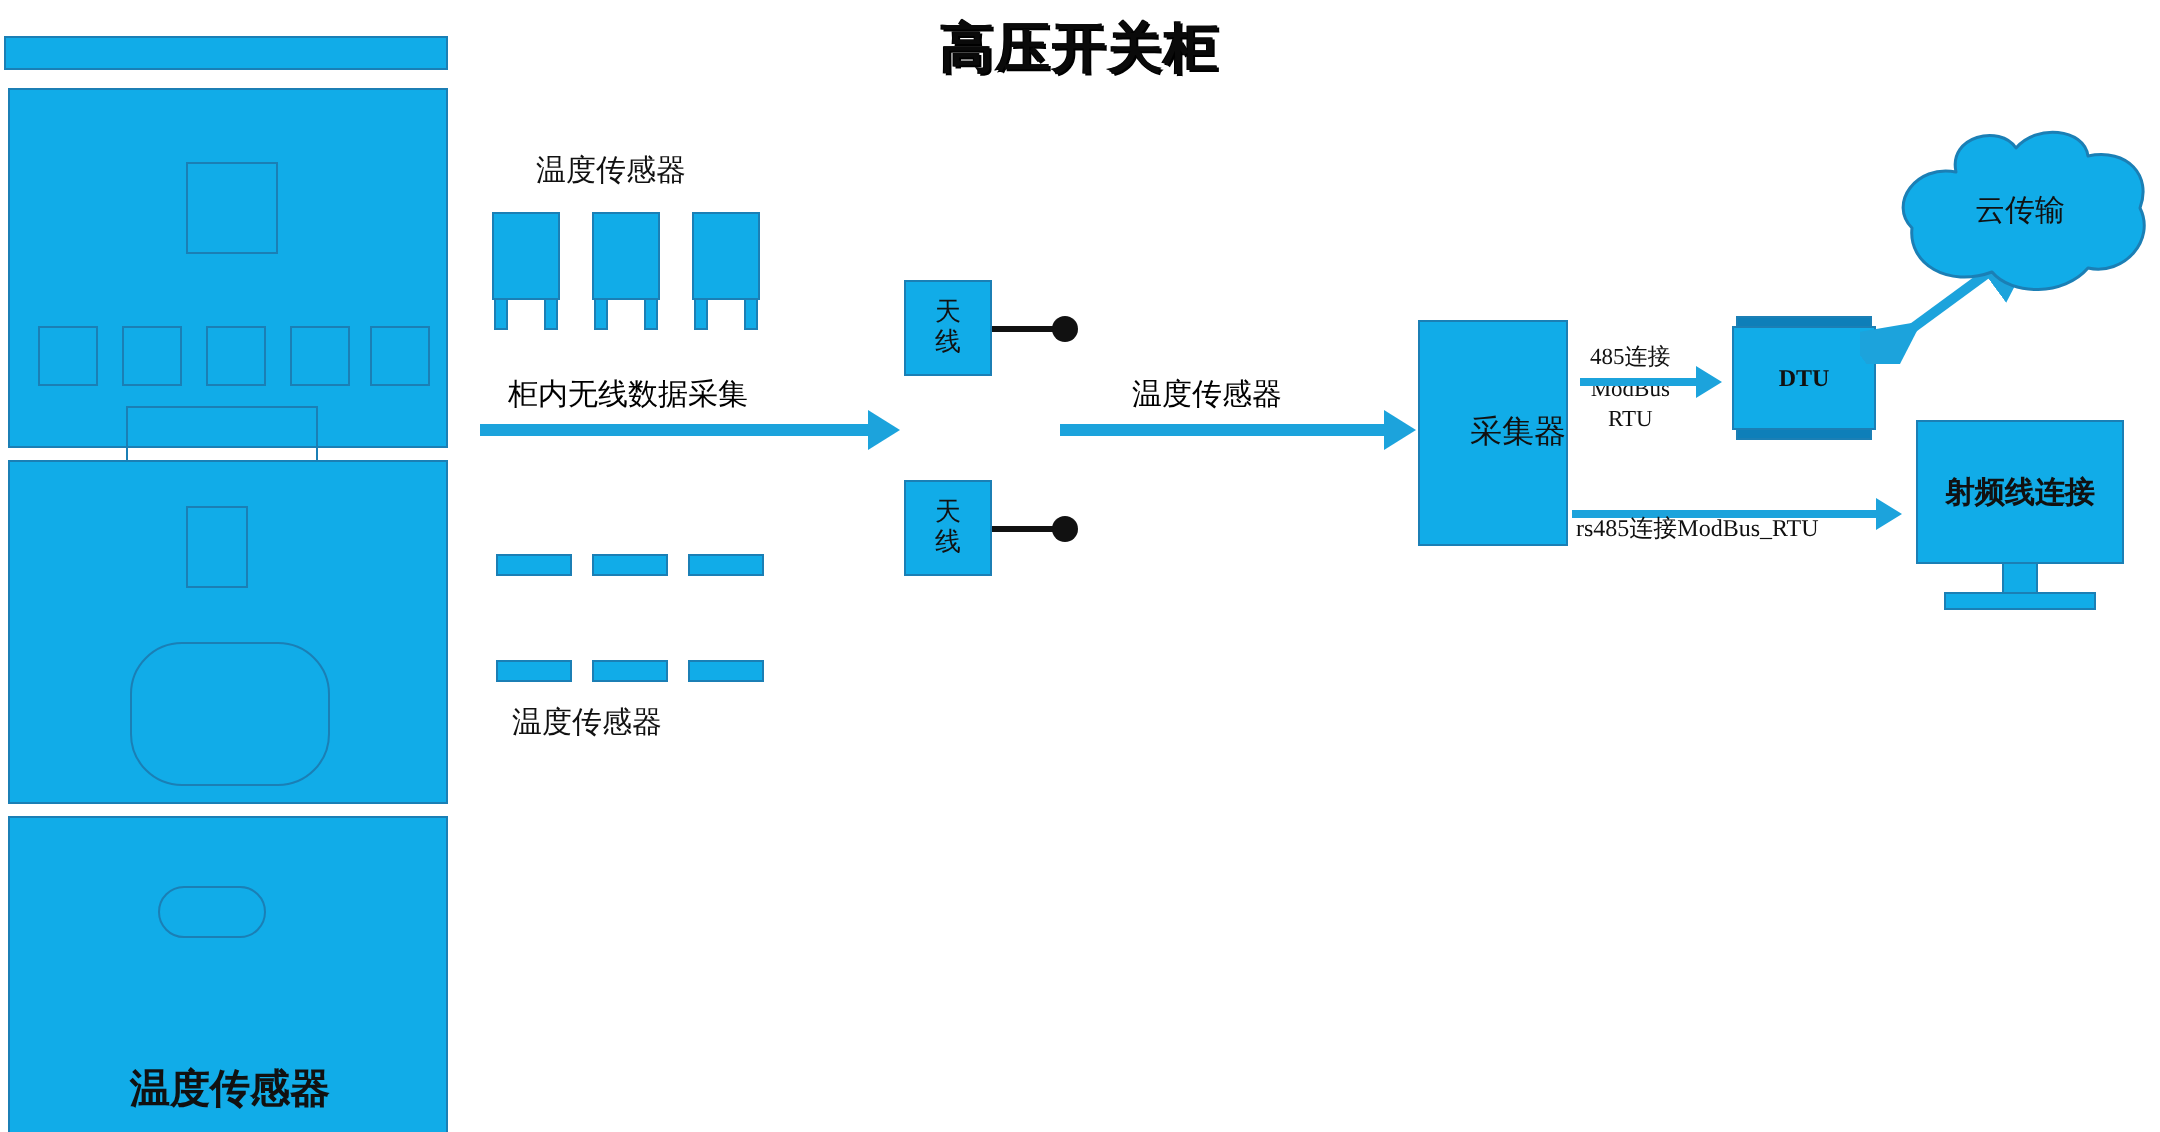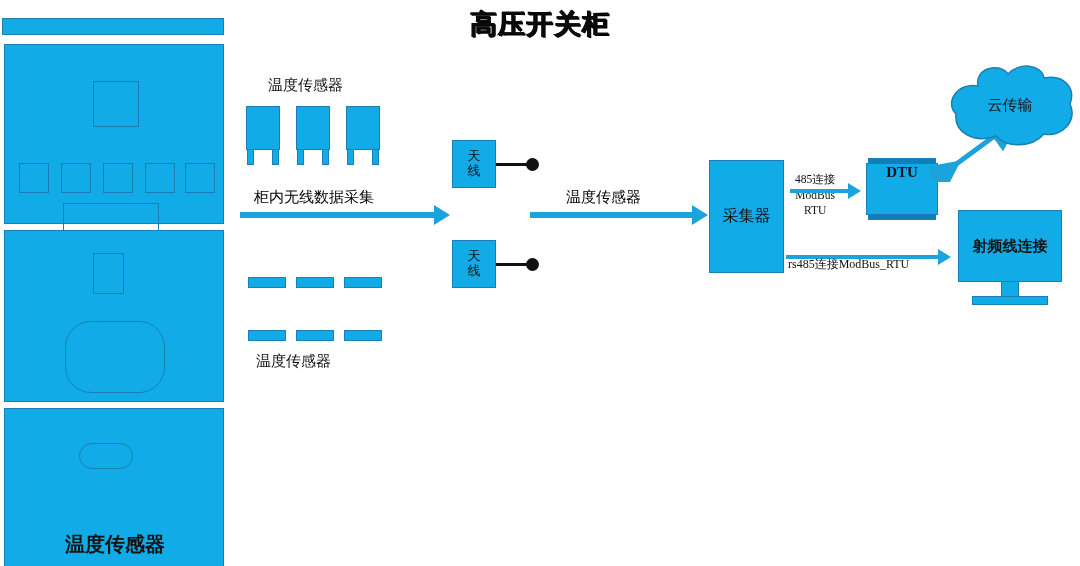--- a/index.html
+++ b/index.html
@@ -68,31 +68,31 @@
   .arrow .head{
     position:absolute;top:-7px;width:0;height:0;
     border-top:10px solid transparent;border-bottom:10px solid transparent;
     border-left:16px solid #1CA3DC;
   }
   .arrow-label{font-size:15px;color:#000000;}
 
   
   #collector{
     left:709px;top:160px;width:75px;height:113px;
-    display:flex;align-items:center;justify-content:center;
+    display:flex;align-items:center;justify-content:flex-end;
     font-size:16px;color:#111;
   }
 
   
   #dtu-wrap{left:866px;top:158px;width:72px;height:62px;}
   .dtu-edge{left:2px;width:68px;height:6px;background:#0E7FB9;border:1px solid #1B7FB5;box-sizing:border-box;}
   #dtu-body{
     left:0;top:5px;width:72px;height:52px;
-    display:flex;justify-content:center;
-    font-size:15px;font-weight:bold;color:#111;
+    display:flex;align-items:center;justify-content:center;
+    font-size:12px;font-weight:bold;color:#111;
     font-family:"Liberation Serif","DejaVu Serif",serif;
   }
 
   
   #cloud{left:944px;top:62px;width:132px;height:88px;}
   #cloud svg{display:block;}
   #cloud-label{
     left:0;top:34px;width:132px;text-align:center;
     font-size:15px;color:#111;
   }

